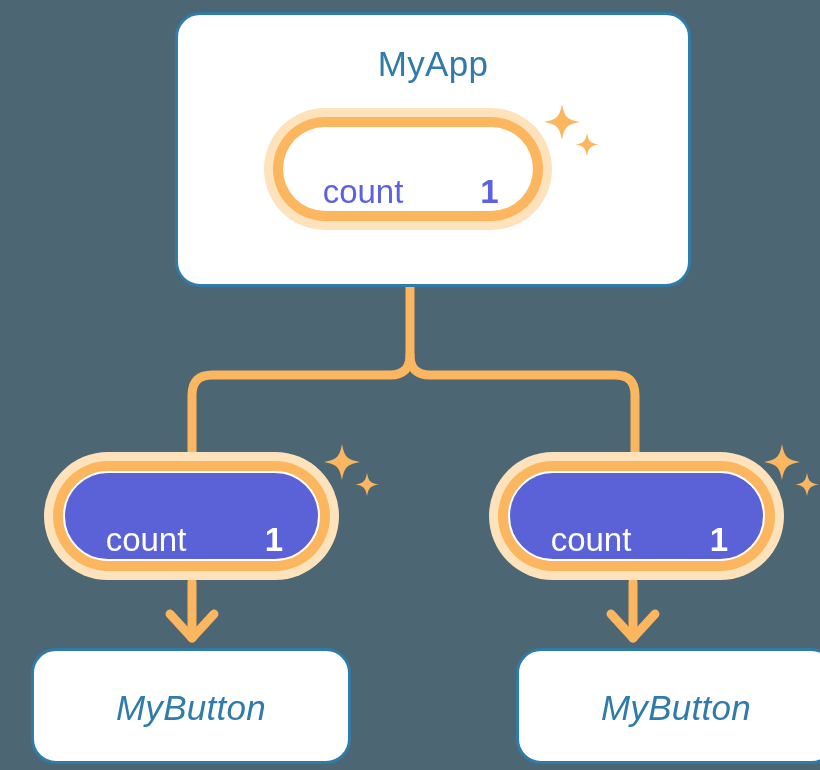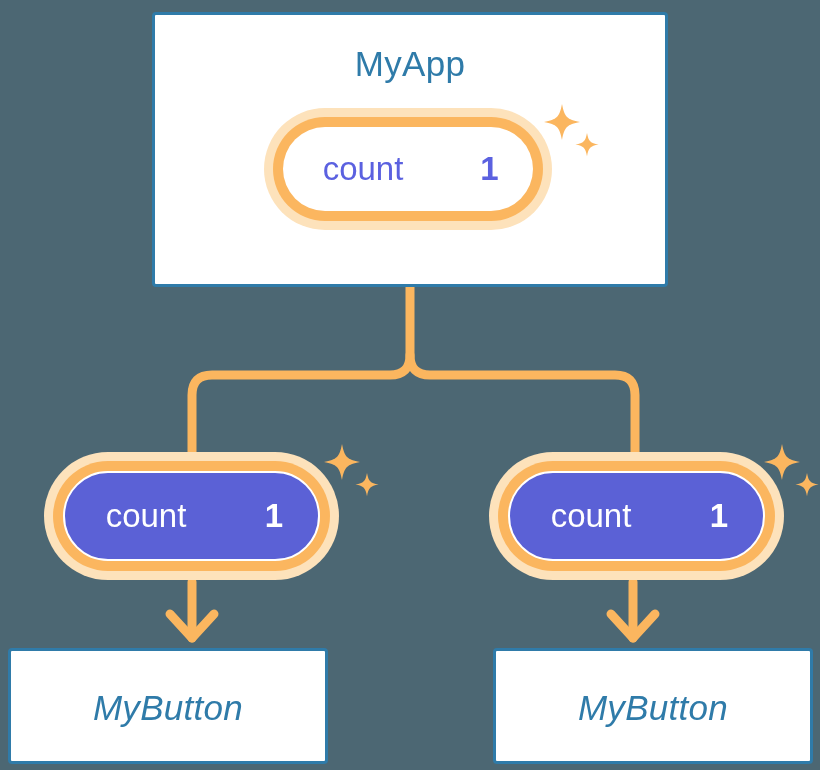--- a/index.html
+++ b/index.html
@@ -26,22 +26,23 @@
     width: 820px; height: 770px;
     pointer-events: none;
     z-index: 1;
   }
 
   
   .card {
     position: absolute;
     background: #ffffff;
     border: 3px solid #2f7ba9;
-    border-radius: 4px;
+    border-radius: 25px;
     z-index: 3;
+    margin-left: 23px;
   }
 
   .card-title {
     color: #2f7ba9;
     font-size: 35px;
     font-weight: 400;
     letter-spacing: 0.3px;
     text-align: center;
     white-space: nowrap;
   }
@@ -93,21 +94,21 @@
   .pill-ring {
     position: absolute;
     border-radius: 999px;
     background: #fbb65f;
   }
   
   .pill-body {
     position: absolute;
     border-radius: 999px;
     display: flex;
-    align-items: center;
+    align-items: flex-end;
     overflow: hidden;
   }
   .pill-key, .pill-val {
     display: flex;
     align-items: center;
     justify-content: center;
     white-space: nowrap;
   }
 
   

